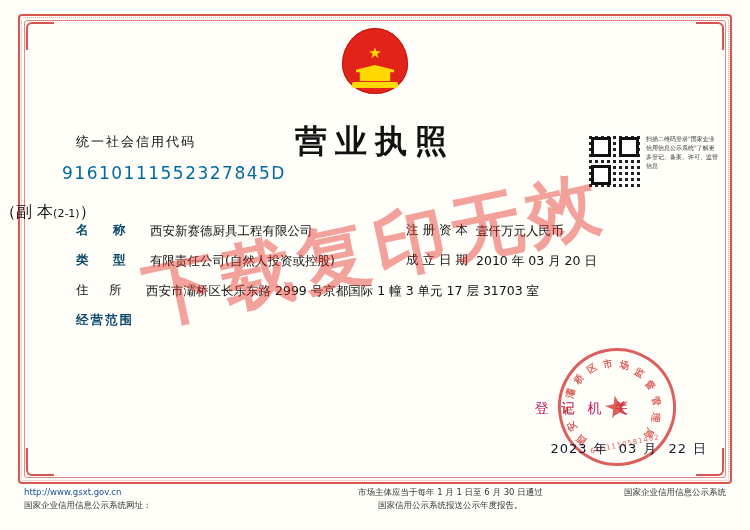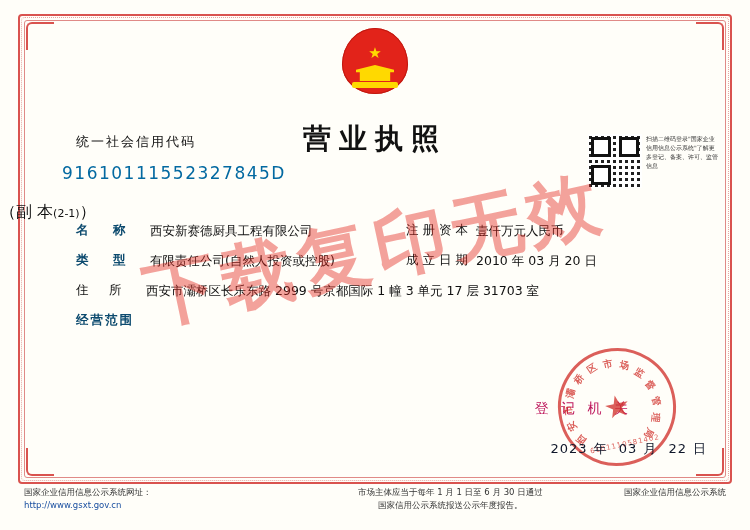--- a/index.html
+++ b/index.html
@@ -67,21 +67,21 @@
   .emblem .gear{
     position:absolute;left:50%;bottom:6px;transform:translateX(-50%);
     width:46px;height:6px;background:#ffd900;border-radius:2px;
   }
 
   
   .title{
     position:absolute;left:0;right:0;top:120px;
     text-align:center;
     font-family:"DejaVu Sans","Liberation Sans",sans-serif;
-    font-size:28px;font-weight:bold;letter-spacing:8px;
+    font-size:32px;font-weight:bold;letter-spacing:8px;
     color:#111;
   }
   .subtitle{
     position:absolute;left:0;right:0;top:178px;
     font-size:16px;color:#111;margin-top:24px;
   }
   .subtitle .num{font-size:11px;}
 
   
   .code-label{
@@ -285,22 +285,22 @@
   <div class="datebar">
     <span>2023</span><span>年</span>
     <span>03</span><span>月</span>
     <span>22</span><span>日</span>
   </div>
 
   <div class="watermark">下载复印无效</div>
 
   <div class="footer">
     <div class="f-left">
+      <div><a href="#">http://www.gsxt.gov.cn</a></div>
       <div>国家企业信用信息公示系统网址：</div>
-      <div><a href="#">http://www.gsxt.gov.cn</a></div>
     </div>
     <div class="f-mid">
       <div>市场主体应当于每年 1 月 1 日至 6 月 30 日通过</div>
       <div>国家信用公示系统报送公示年度报告。</div>
     </div>
     <div class="f-right">
       <div>国家企业信用信息公示系统</div>
     </div>
   </div>
 

